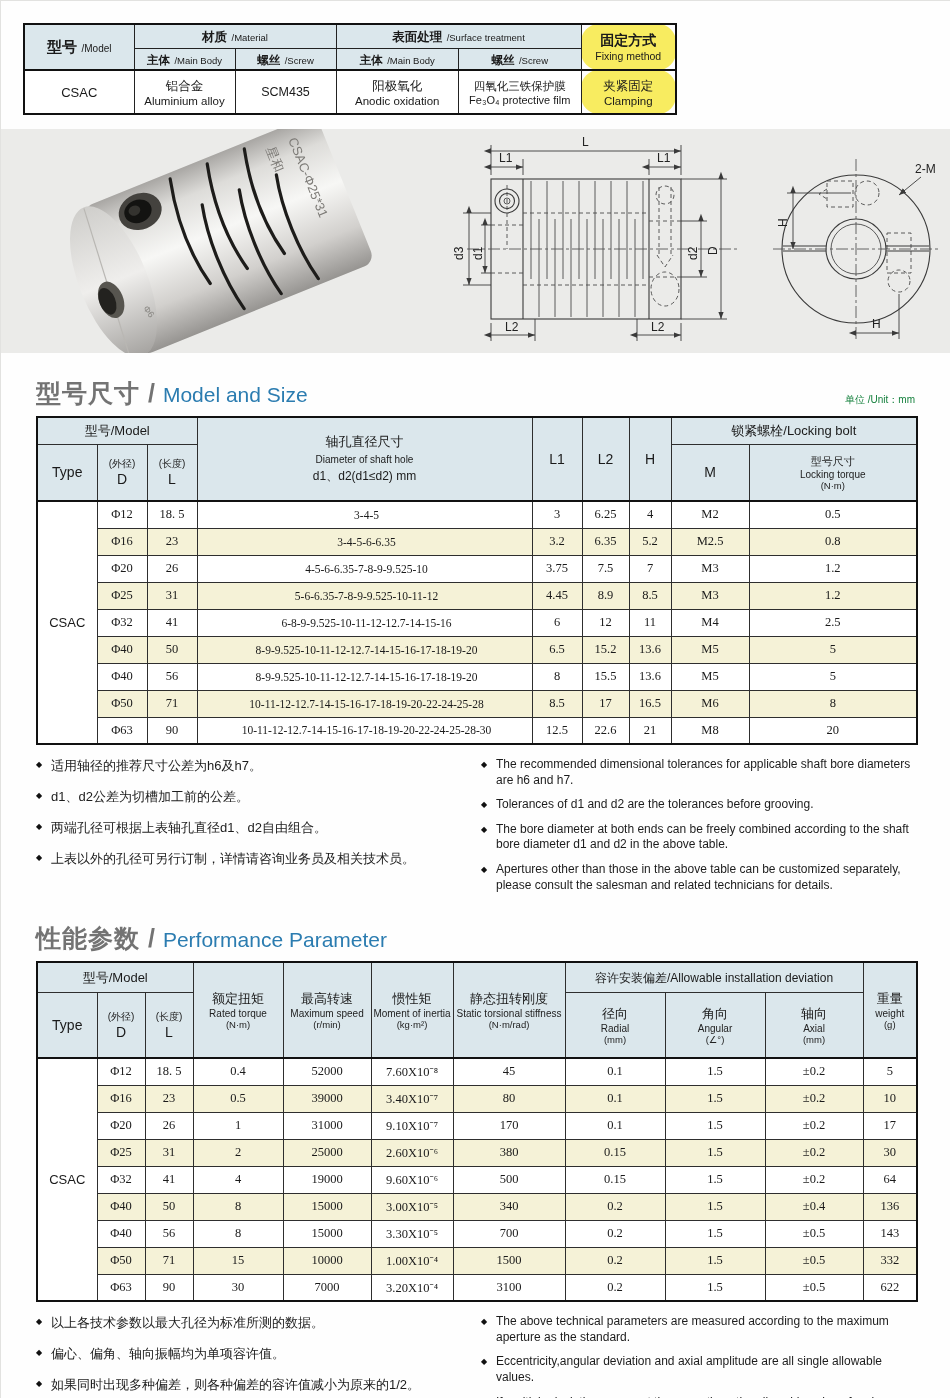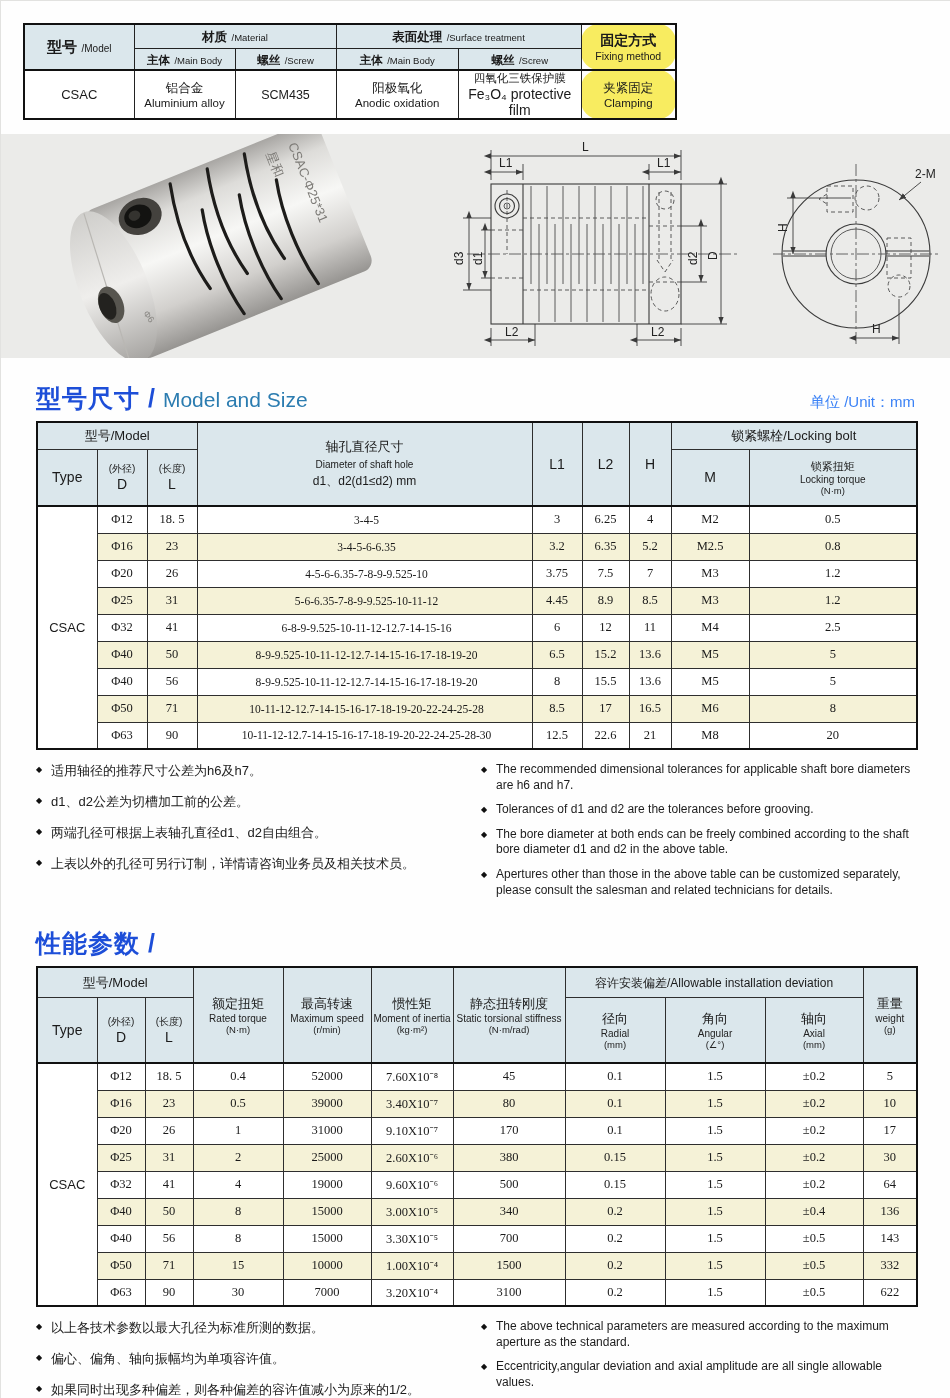--- a/index.html
+++ b/index.html
@@ -26,23 +26,23 @@
   .fix-cell .l1 { font-size:14px; font-weight:bold; }
   .fix-cell .l2 { font-size:10.5px;text-align:center; }
 
   
   .hero { margin-top:14px; width:950px; height:224px; background:#ebebe9; display:flex; align-items:center; }
   .hero svg { display:block; }
 
   
   .sec-head { display:flex; justify-content:space-between; align-items:flex-end; margin:24px 35px 6px 35px; }
   .sec-title { display:flex; align-items:baseline; gap:7px; }
-  .sec-title .cn { font-size:25px; font-weight:bold; color:#1d4ed8; letter-spacing:1px; }
+  .sec-title .cn { font-size:25px; font-weight:bold; color:#737373; letter-spacing:1px; }
   .sec-title .en { font-size:21px; color:#2b7cb0; }
-  .unit-label { font-size:15px; color:#3b82f6; padding-bottom:3px; }
+  .unit-label { font-size:10px; color:#15803d; padding-bottom:3px; }
 
   
   .spec { width:880px; margin-left:35px; border:2px solid #111; }
   .spec td { border:1px solid #2e2e2e; text-align:center; vertical-align:middle; }
   .spec thead td { background:#dbe7ec; }
   .spec thead { border-bottom:2px solid #111;border-radius:7px; }
   .spec .h-cn { font-size:13px; color:#1a1a1a; }
   .spec .h-cn-sm { font-size:11px; }
   .spec .h-en { font-size:10px; color:#222; }
   .spec .h-unit { font-size:9.5px; color:#222; }
@@ -125,21 +125,21 @@
           <div class="l1">铝合金</div>
           <div class="l2">Aluminium alloy</div>
         </td>
         <td style="font-size:12.5px">SCM435</td>
         <td class="two-line">
           <div class="l1">阳极氧化</div>
           <div class="l2">Anodic oxidation</div>
         </td>
         <td class="two-line">
           <div class="l1" style="font-size:11.5px">四氧化三铁保护膜</div>
-          <div class="l2" style="font-size:14px">Fe₃O₄ protective film</div>
+          <div class="l2" style="font-size:11px">Fe₃O₄ protective film</div>
         </td>
         <td class="yellow two-line">
           <div class="l1">夹紧固定</div>
           <div class="l2">Clamping</div>
         </td>
       </tr>
     </tbody>
       </table>
   </div>
 
@@ -349,21 +349,21 @@
         <td>
           <div class="h-sub">(外径)</div>
           <div class="h-big">D</div>
         </td>
         <td>
           <div class="h-sub">(长度)</div>
           <div class="h-big">L</div>
         </td>
         <td class="h-big">M</td>
         <td>
-          <div class="h-cn-sm">锁紧扭矩</div>
+          <div class="h-cn-sm">型号尺寸</div>
           <div class="h-en">Locking torque</div>
           <div class="h-unit">(N·m)</div>
         </td>
       </tr>
     </thead>
     <tbody>
         <tr>
           <td rowspan="9" class="type-cell">CSAC</td>
           <td>Φ12</td>
           <td>18. 5</td>
@@ -492,20 +492,21 @@
         <div class="note">
           <span class="bullet">◆</span>
           <span class="note-text">Apertures other than those in the above table can be customized separately, please consult the salesman and related technicians for details.</span>
         </div>
       </div>
   </div>
 
   <div class="sec-head" style="margin-top:20px">
     <div class="sec-title">
       <span class="cn">性能参数 /</span>
+      <span class="en">Performance Parameter</span>
     </div>
   </div>
 
   <table class="spec" id="perf-table">
     <colgroup>
       <col style="width:60px">
         <col style="width:48px">
         <col style="width:48px">
         <col style="width:90px">
         <col style="width:88px">

